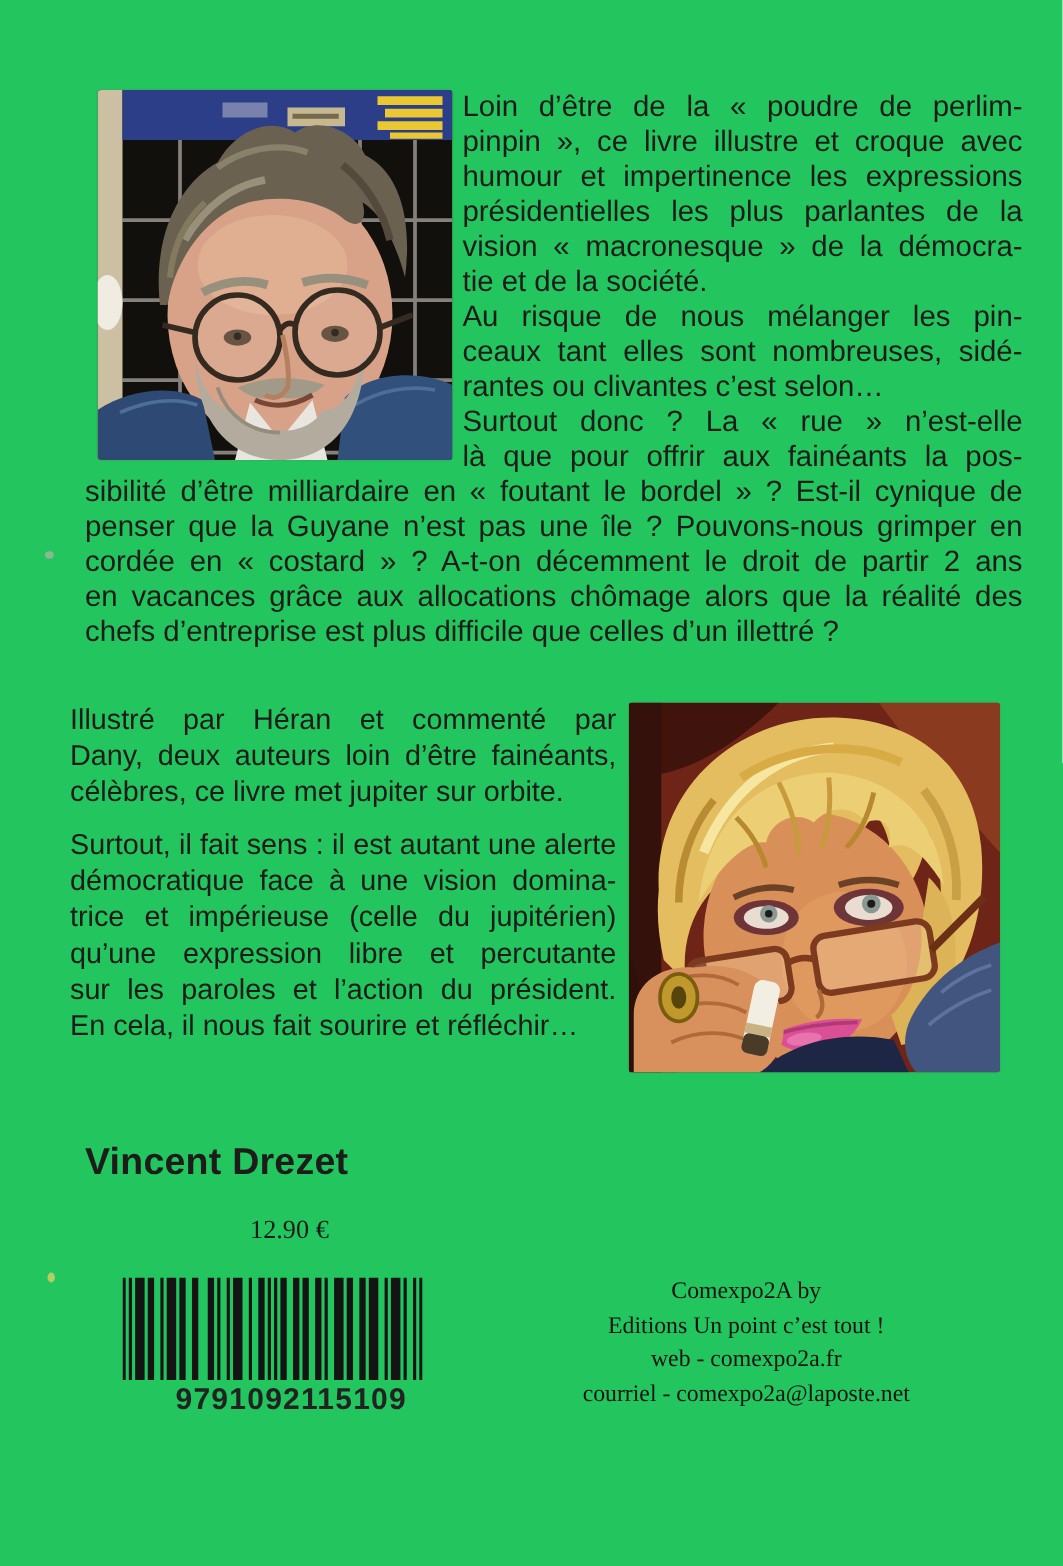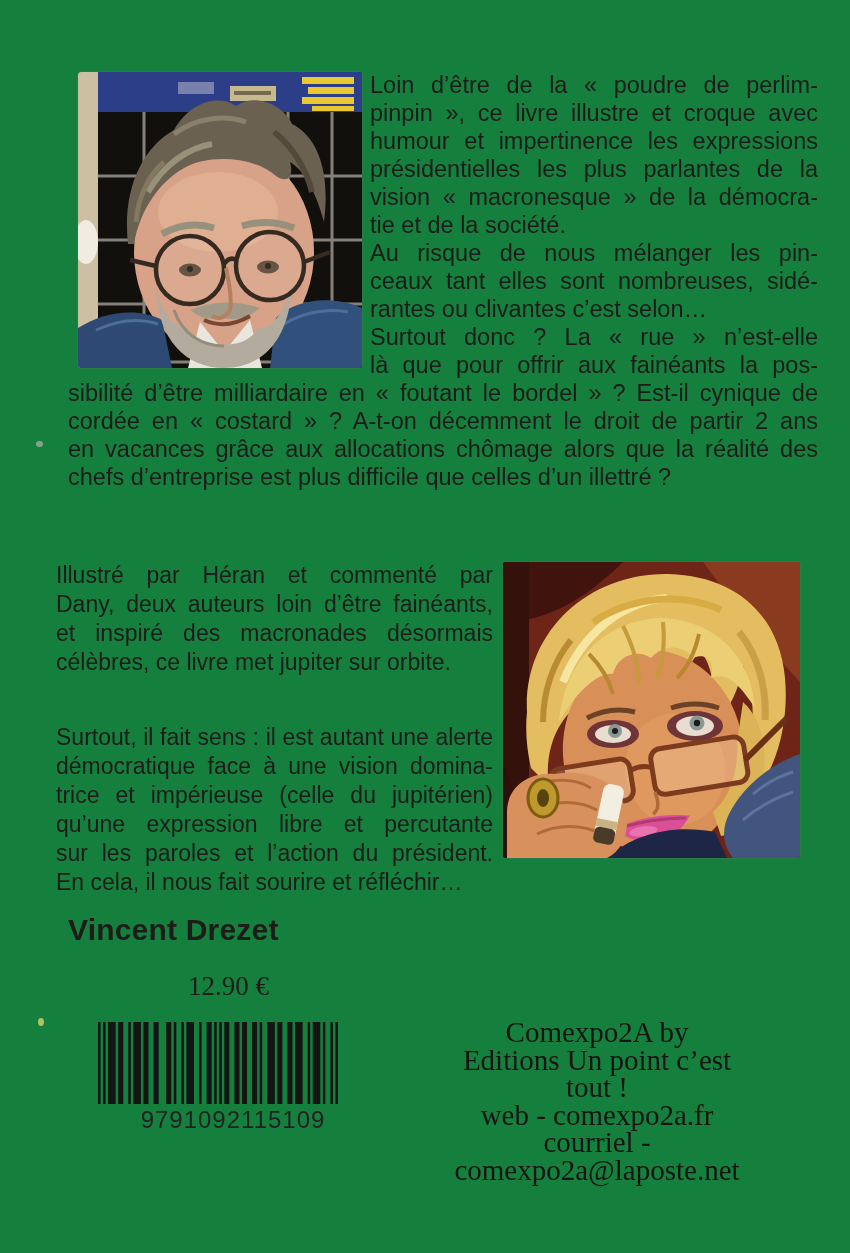--- a/index.html
+++ b/index.html
@@ -1,51 +1,51 @@
 <!DOCTYPE html>
 <html><head>
 <meta charset="utf-8">
 <style>
   * { margin:0; padding:0; box-sizing:border-box; }
   html,body { background:#ffffff; }
   .page {
     position:relative; width:850px; height:1253px;
-    background:#15803d; overflow:hidden;
+    background:#22c55e; overflow:hidden;
     font-family:"Liberation Sans","DejaVu Sans",sans-serif;
     color:#1d1c1a;
   }
   
   .txtsec { position:absolute; }
   .sec1 { left:68px; top:71px; width:750px; font-size:23.5px; line-height:28px; }
   .sec2 { left:56px; top:561px; width:744px; font-size:23px; line-height:29px; }
-  .sec2 .para + .para { margin-top:46px; }
+  .sec2 .para + .para { margin-top:13px; }
   .line {
     text-align:justify; text-align-last:justify; text-justify:inter-word;
     white-space:nowrap;
   }
   .line.pend { text-align-last:auto; text-align:left; }
   
   .photo { display:block; border-radius:3px; overflow:hidden;
            box-shadow:0 0 0 1px rgba(120,110,95,0.18); }
   .photo svg { display:block; width:100%; height:100%; }
   .photo.man { float:left; width:284px; height:296px; margin:1px 8px 0 10px; }
   .photo.woman { float:right; width:297px; height:296px; margin:1px 0 0 10px; }
   
   .author { position:absolute; left:68px; top:913px; font-weight:bold;
             font-size:30px; letter-spacing:0.2px; }
-  .price  { position:absolute; left:188px; top:971px;
-            font-family:"Liberation Serif","DejaVu Serif",serif; font-size:27px; }
-  .barcode { position:absolute; left:98px; top:1022px; width:240px; }
+  .price  { position:absolute; left:200px; top:971px;
+            font-family:"Liberation Serif","DejaVu Serif",serif; font-size:21px; }
+  .barcode { position:absolute; left:98px; top:1022px; width:240px;font-weight:bold; }
   .barcode svg { display:block; width:240px; height:82px; }
   .barcode svg rect { fill:#141414; }
   .barcode-number { font-size:24px; letter-spacing:1px; text-align:center;
                     margin-top:2px; padding-left:30px; color:#222; }
   .publisher { position:absolute; left:437px; top:1019px; width:320px;
                text-align:center; font-family:"Liberation Serif","DejaVu Serif",serif;
-               font-size:29px; line-height:27.5px; color:#161412; }
+               font-size:19px; line-height:27.5px; color:#161412; }
   
   .speck-a { position:absolute; left:36px; top:441px; width:7px; height:6px;
              background:#b7b2a9; border-radius:50%; opacity:0.7; }
   .speck-b { position:absolute; left:38px; top:1018px; width:6px; height:8px;
              background:#ccce66; border-radius:50%; opacity:0.85; }
 </style>
 </head>
 <body>
 
 <div class="page">
@@ -120,20 +120,21 @@
       </div>
       <div class="para">
         <div class="line">Au risque de nous mélanger les pin-</div>
         <div class="line">ceaux tant elles sont nombreuses, sidé-</div>
         <div class="line pend">rantes ou clivantes c’est selon…</div>
       </div>
       <div class="para">
         <div class="line">Surtout donc ? La « rue » n’est-elle</div>
         <div class="line">là que pour offrir aux fainéants la pos-</div>
         <div class="line">sibilité d’être milliardaire en « foutant le bordel » ? Est-il cynique de</div>
+        <div class="line">penser que la Guyane n’est pas une île ? Pouvons-nous grimper en</div>
         <div class="line">cordée en « costard » ? A-t-on décemment le droit de partir 2 ans</div>
         <div class="line">en vacances grâce aux allocations chômage alors que la réalité des</div>
         <div class="line pend">chefs d’entreprise est plus difficile que celles d’un illettré ?</div>
       </div>
     </section>
 
   <section class="txtsec sec2">
     <span class="photo woman">
       <svg viewBox="0 0 297 296" preserveAspectRatio="none">
         <rect width="297" height="296" fill="#6e2518"></rect>
@@ -191,21 +192,20 @@
         <g transform="rotate(12 104 258)">
           <rect x="94" y="222" width="21" height="58" rx="7" fill="#f2eee2"></rect>
           <rect x="94" y="258" width="21" height="8" fill="#c9b383"></rect>
           <rect x="94" y="266" width="21" height="16" rx="5" fill="#4a3a28"></rect>
         </g>
       </svg>
     </span>
   <div class="para">
         <div class="line">Illustré par Héran et commenté par</div>
         <div class="line">Dany, deux auteurs loin d’être fainéants,</div>
-        <div class="line">et inspiré des macronades désormais</div>
         <div class="line pend">célèbres, ce livre met jupiter sur orbite.</div>
       </div>
       <div class="para">
         <div class="line">Surtout, il fait sens : il est autant une alerte</div>
         <div class="line">démocratique face à une vision domina-</div>
         <div class="line">trice et impérieuse (celle du jupitérien)</div>
         <div class="line">qu’une expression libre et percutante</div>
         <div class="line">sur les paroles et l’action du président.</div>
         <div class="line pend">En cela, il nous fait sourire et réfléchir…</div>
       </div>

